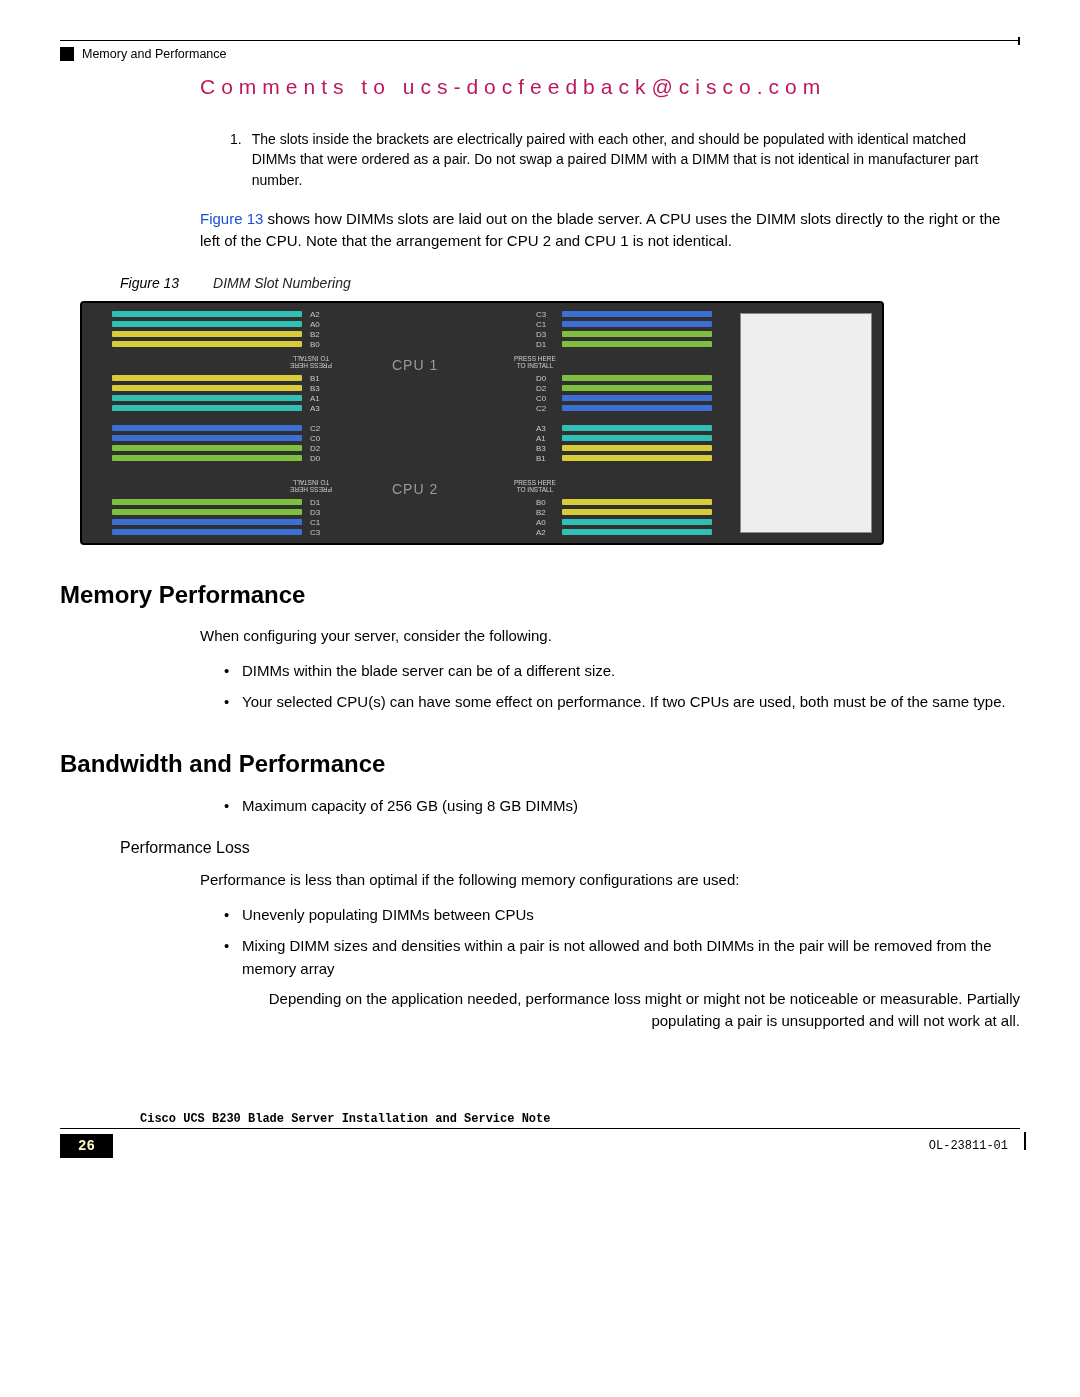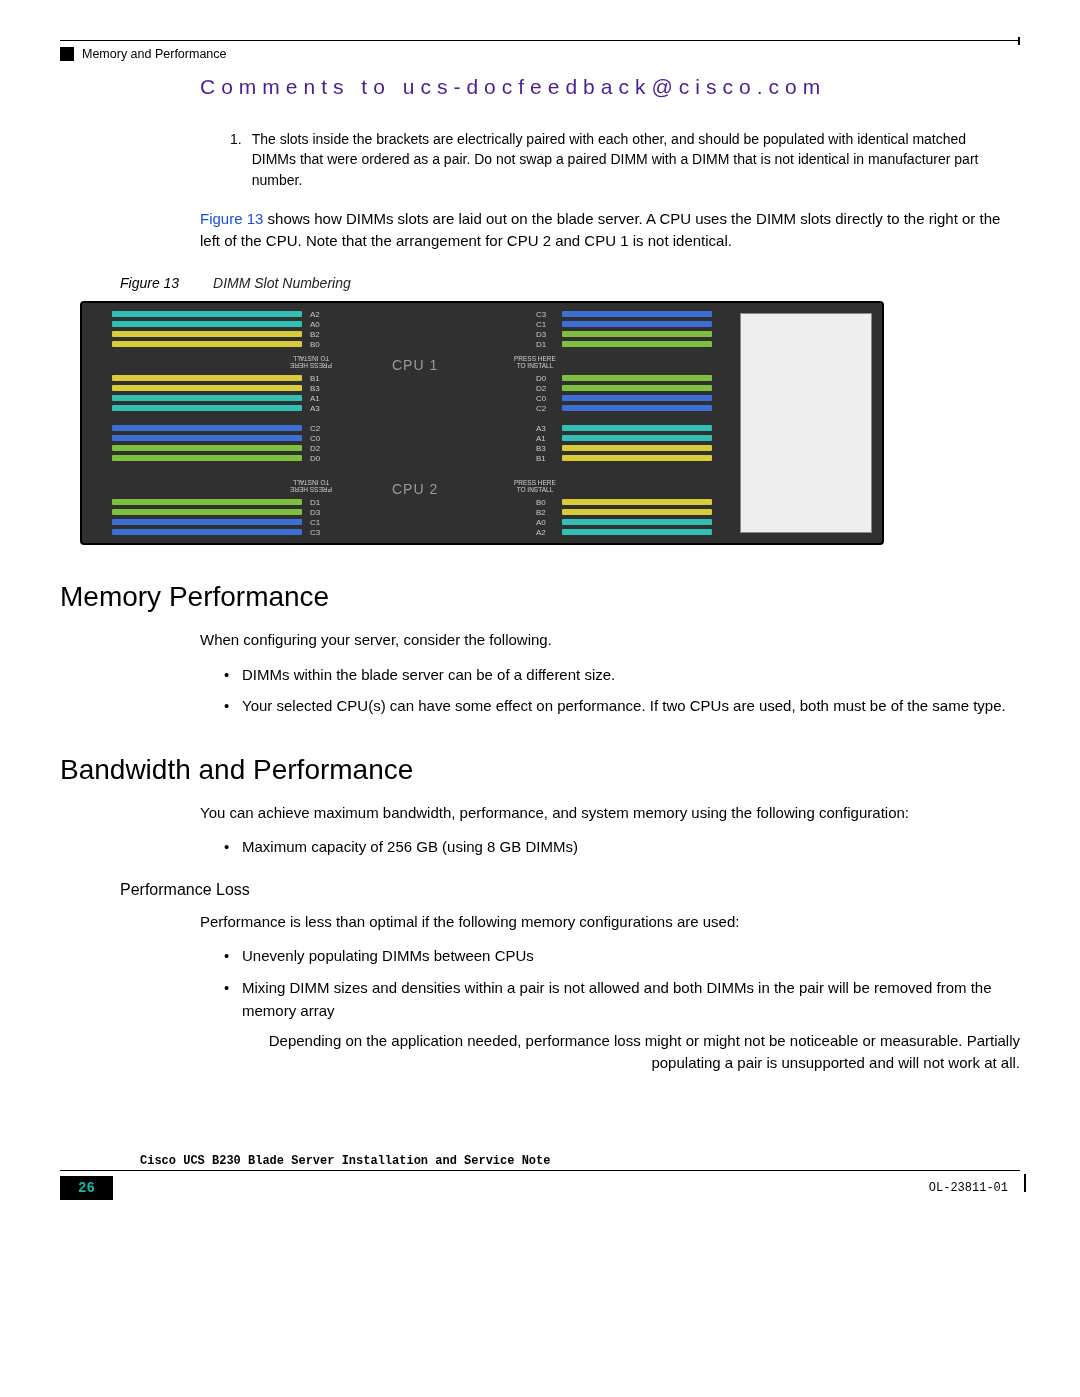--- a/index.html
+++ b/index.html
@@ -31,21 +31,21 @@
     align-items: center;
     gap: 8px;
     font-size: 12.5px;
     margin-bottom: 14px;
     color: #000;
   }
   .black-box {
     width: 14px; height: 14px; background: #000;
   }
   .feedback-link {
-    color: #4c1d95;
+    color: #be185d;
     font-size: 21px;
     letter-spacing: 6px;
     margin: 0 0 30px 140px;
   }
   .note-item {
     margin: 0 0 12px 170px;
     font-size: 14px;
     line-height: 1.45;
     display: flex;
     gap: 10px;
@@ -103,22 +103,22 @@
     font-size: 6.5px;
     line-height: 7px;
     text-align: center;
   }
   .conn {
     position: absolute;
     background: #1f1f1f;
     border: 1px solid #888;
   }
   h2.section {
-    font-size: 28px;
-    font-weight: 400;
+    font-size: 24px;
+    font-weight: 700;
     margin: 36px 0 16px 0;
   }
   .ul {
     margin: 8px 0 8px 160px;
     padding: 0;
     list-style: none;
     max-width: 800px;
   }
   .ul li {
     position: relative;
@@ -153,21 +153,21 @@
     margin-bottom: 2px;
   }
   .footer-row {
     display: flex;
     align-items: center;
     position: relative;
     height: 26px;
   }
   .page-num-box {
     background: #000;
-    color: #14b8a6;
+    color: #fef9c3;
     font-weight: 700;
     font-size: 14px;
     padding: 4px 18px;
   }
   .doc-id {
     position: absolute;
     right: 12px;
     font-size: 12px;
   }
   .footer-end {
@@ -291,21 +291,20 @@
   </div>
 
   <h2 class="section">Memory Performance</h2>
   <p class="body-p" style="margin-top:0;">When configuring your server, consider the following.</p>
   <ul class="ul">
     <li>DIMMs within the blade server can be of a different size.</li>
     <li>Your selected CPU(s) can have some effect on performance. If two CPUs are used, both must be of the same type.</li>
   </ul>
 
   <h2 class="section">Bandwidth and Performance</h2>
-  <p class="body-p" style="margin-top:0;">You can achieve maximum bandwidth, performance, and system memory using the following configuration:</p>
   <ul class="ul">
     <li>Maximum capacity of 256 GB (using 8 GB DIMMs)</li>
   </ul>
 
   <div class="subhead">Performance Loss</div>
   <p class="body-p" style="margin-top:0;">Performance is less than optimal if the following memory configurations are used:</p>
   <ul class="ul">
     <li>Unevenly populating DIMMs between CPUs</li>
     <li>Mixing DIMM sizes and densities within a pair is not allowed and both DIMMs in the pair will be removed from the memory array</li>
   </ul>

